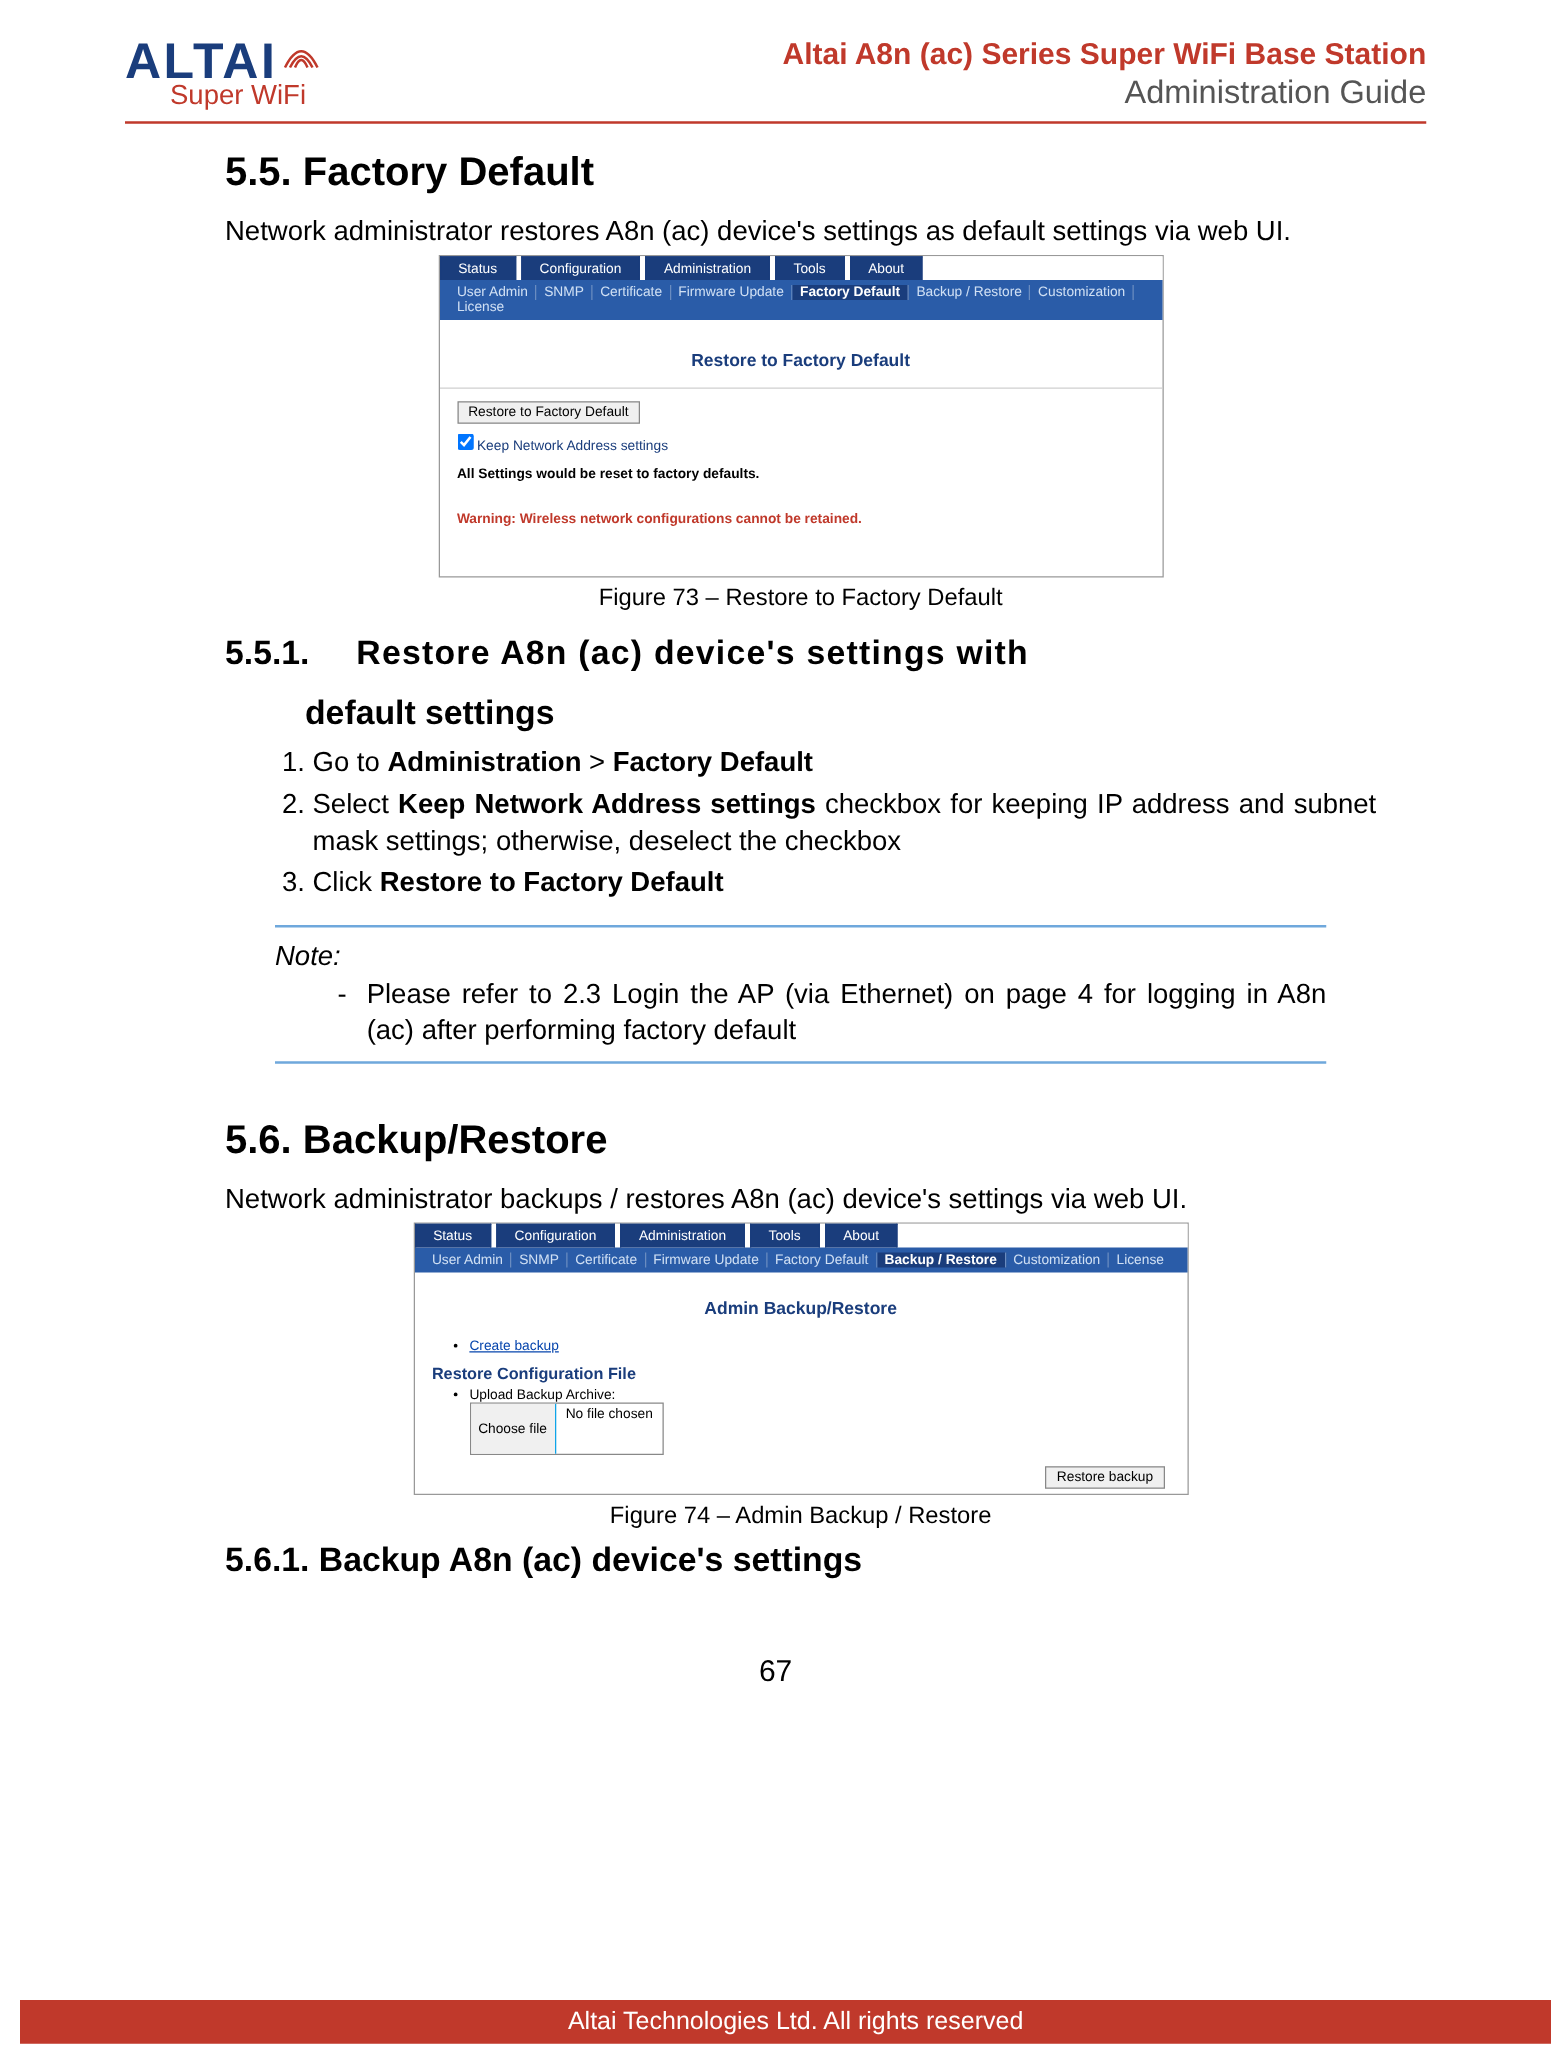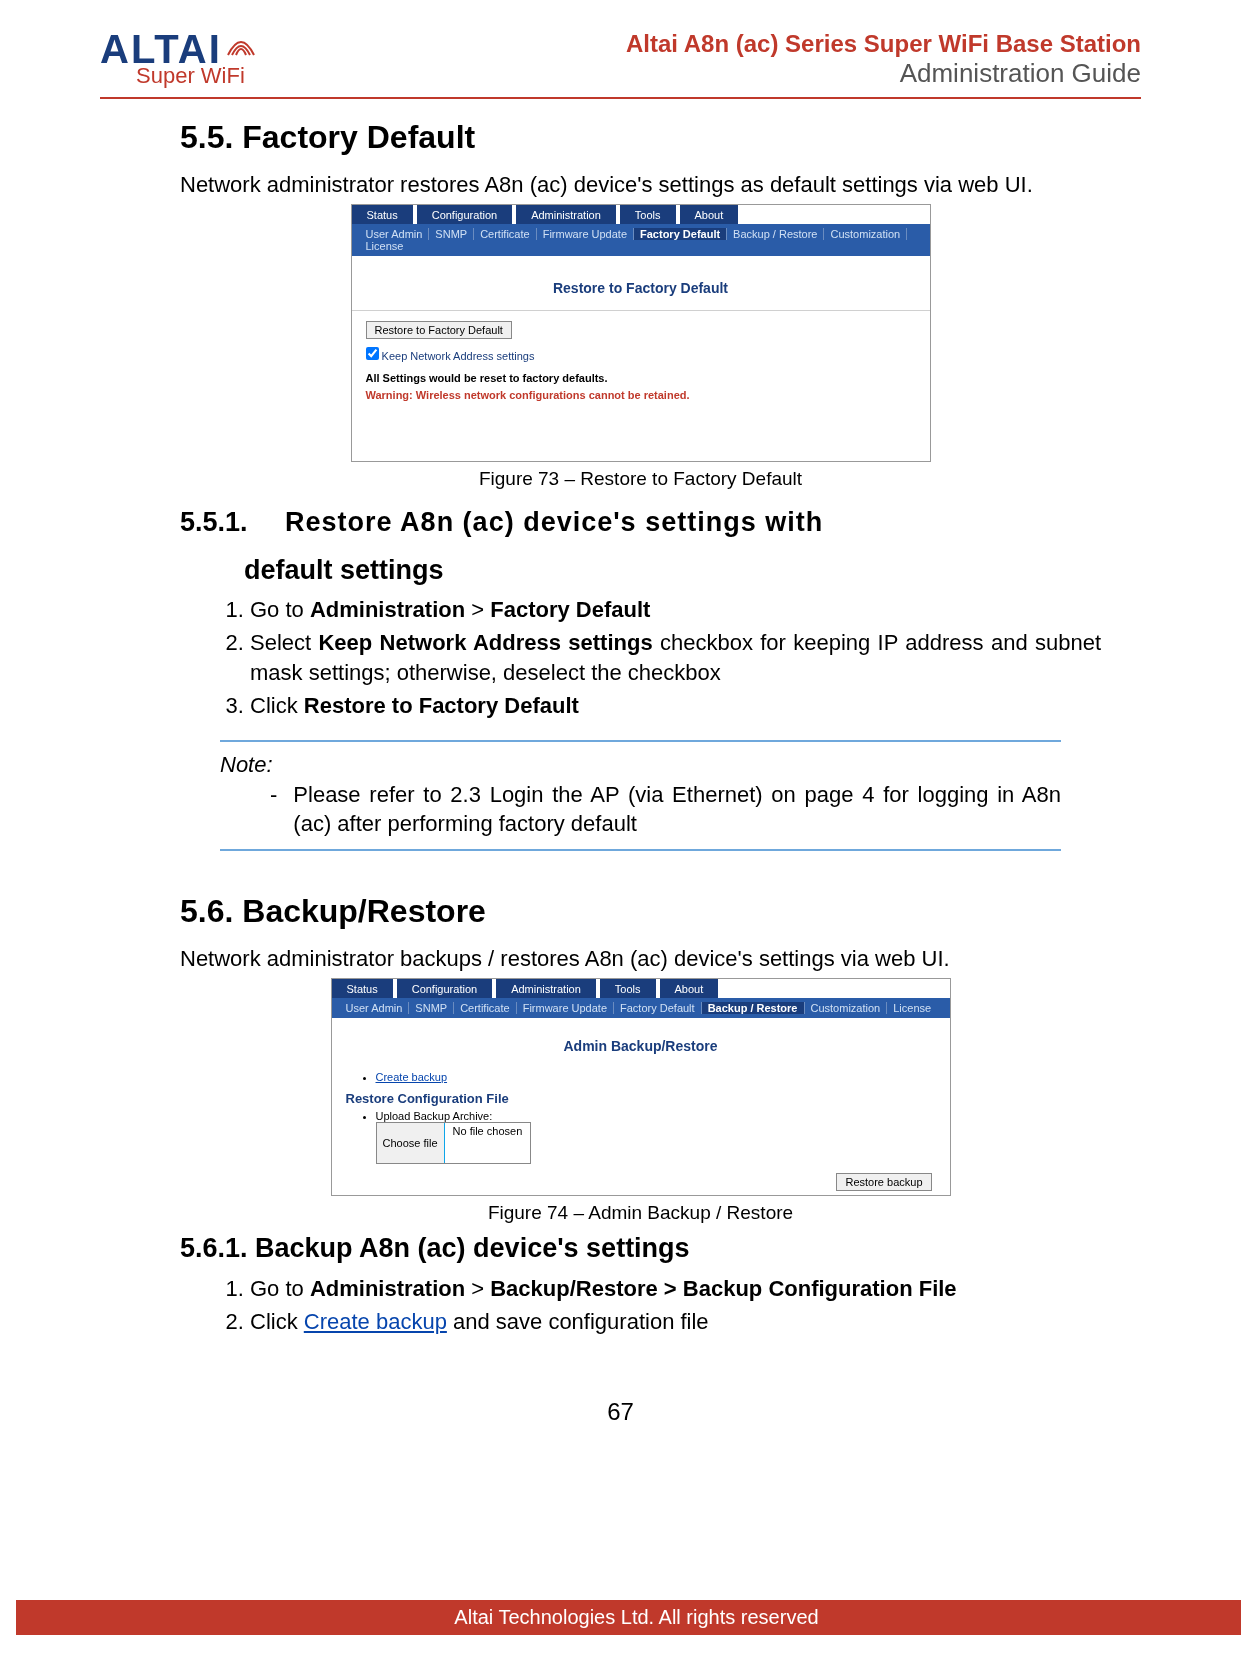--- a/index.html
+++ b/index.html
@@ -163,21 +163,21 @@
   .ss-body { padding: 10px 14px; min-height: 150px; }
   .ss-btn {
     border: 1px solid #888;
     background: #f0f0f0;
     padding: 2px 8px;
     font-size: 11px;
     display: inline-block;
   }
   .ss-checkbox-row { margin-top: 8px; font-size: 11px; color:#1a3d7c; }
   .ss-reset-note { margin-top: 10px; font-size: 11px; font-weight: bold; }
-  .ss-warning { color: #c0392b; font-size: 11px; font-weight: bold; margin-top: 5px; }
+  .ss-warning { color: #c0392b; font-size: 11px; font-weight: bold; margin-top: 24px; }
   .ss-section-label {
     color: #1a3d7c;
     font-weight: bold;
     font-size: 13px;
     margin: 8px 0 4px 0;
   }
   .ss-link { color: #0645AD; text-decoration: underline; cursor: pointer; font-size: 11px; }
   .ss-ul { margin-left: 30px; }
   .ss-li { font-size: 11px; margin: 3px 0; }
   .ss-filechooser {
@@ -335,25 +335,17 @@
         </li>
       </ul>
       <div class="ss-restore-row">
         <span class="ss-btn">Restore backup</span>
       </div>
     </div>
   </div>
   <div class="fig-caption">Figure 74 – Admin Backup / Restore</div>
 
   <div class="h551" style="line-height:1.2; margin-bottom:10px;">5.6.1.    Backup A8n (ac) device's settings</div>
-  <ol class="steps">
-    <li>
-      <span>Go to </span><span class="bold">Administration</span><span> &gt; </span><span class="bold">Backup/Restore &gt; Backup Configuration File</span>
-    </li>
-    <li>
-      <span>Click </span><a class="body-link">Create backup</a><span> and save configuration file</span>
-    </li>
-  </ol>
 
 </div>
 
 <div class="page-number">67</div>
 <div class="footer-bar">Altai Technologies Ltd. All rights reserved</div>
 
 </body></html>

